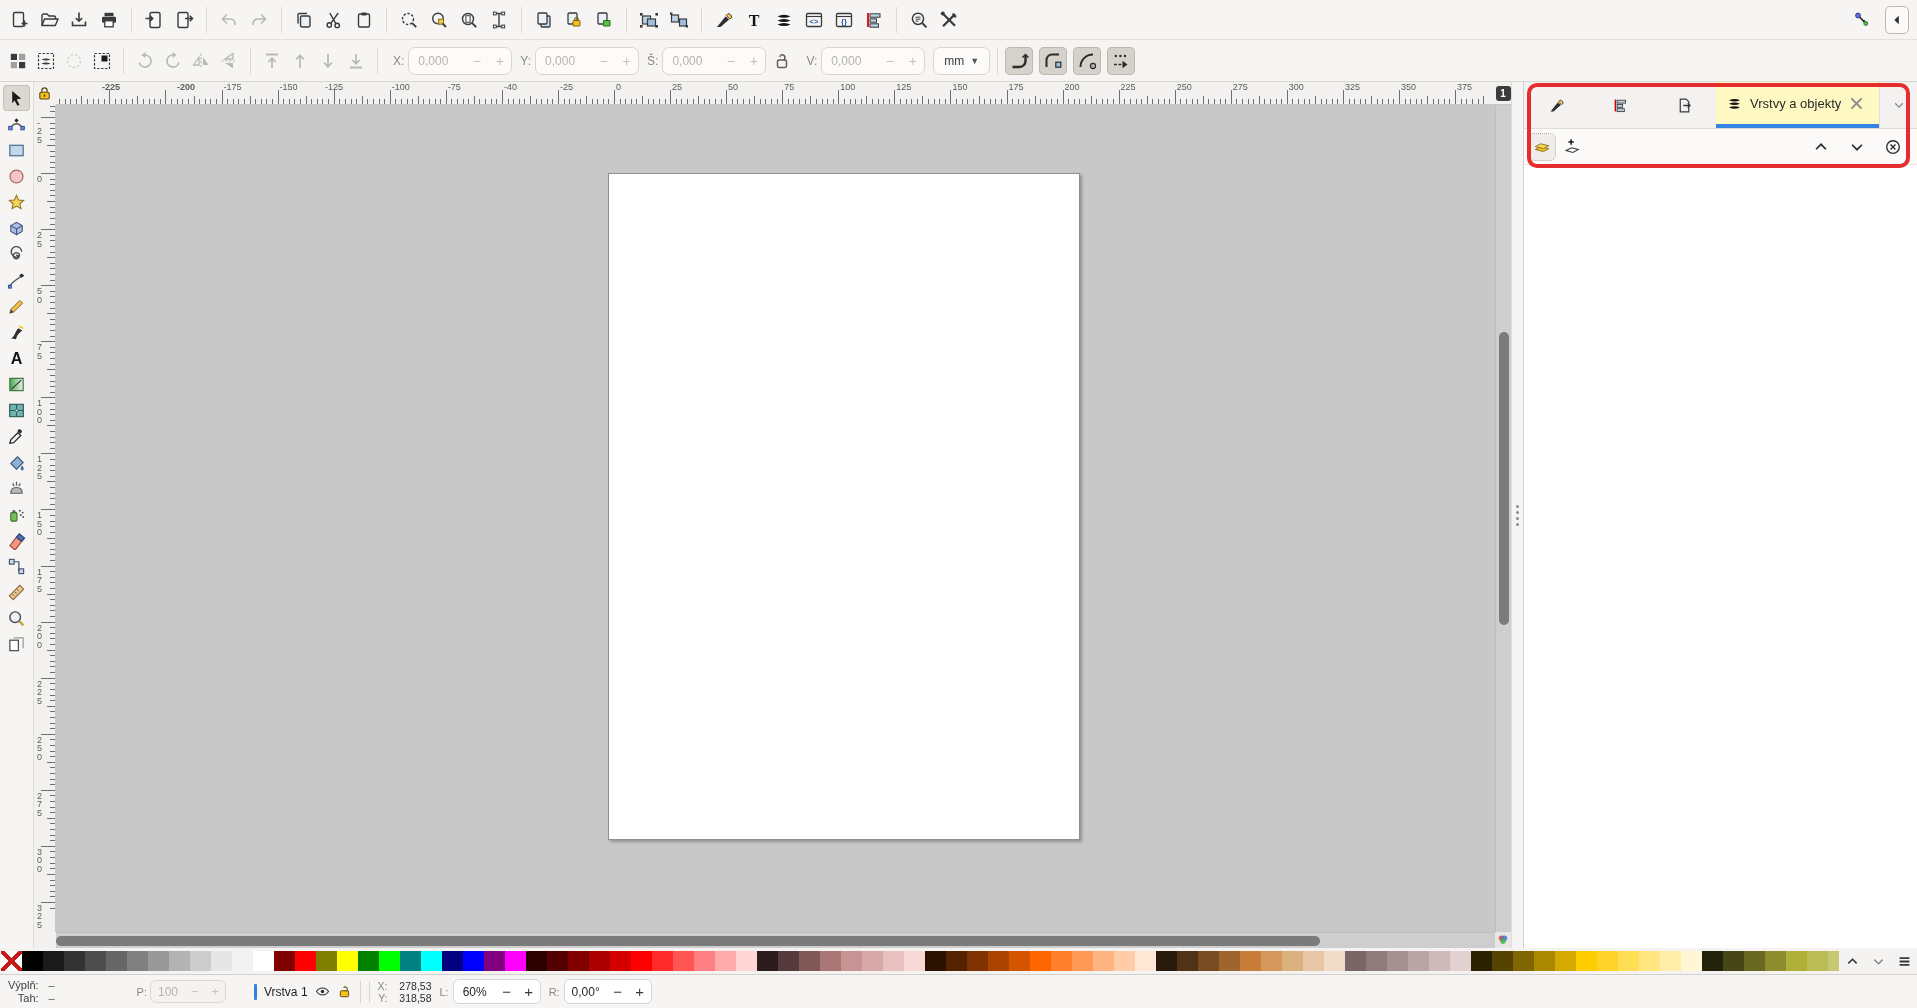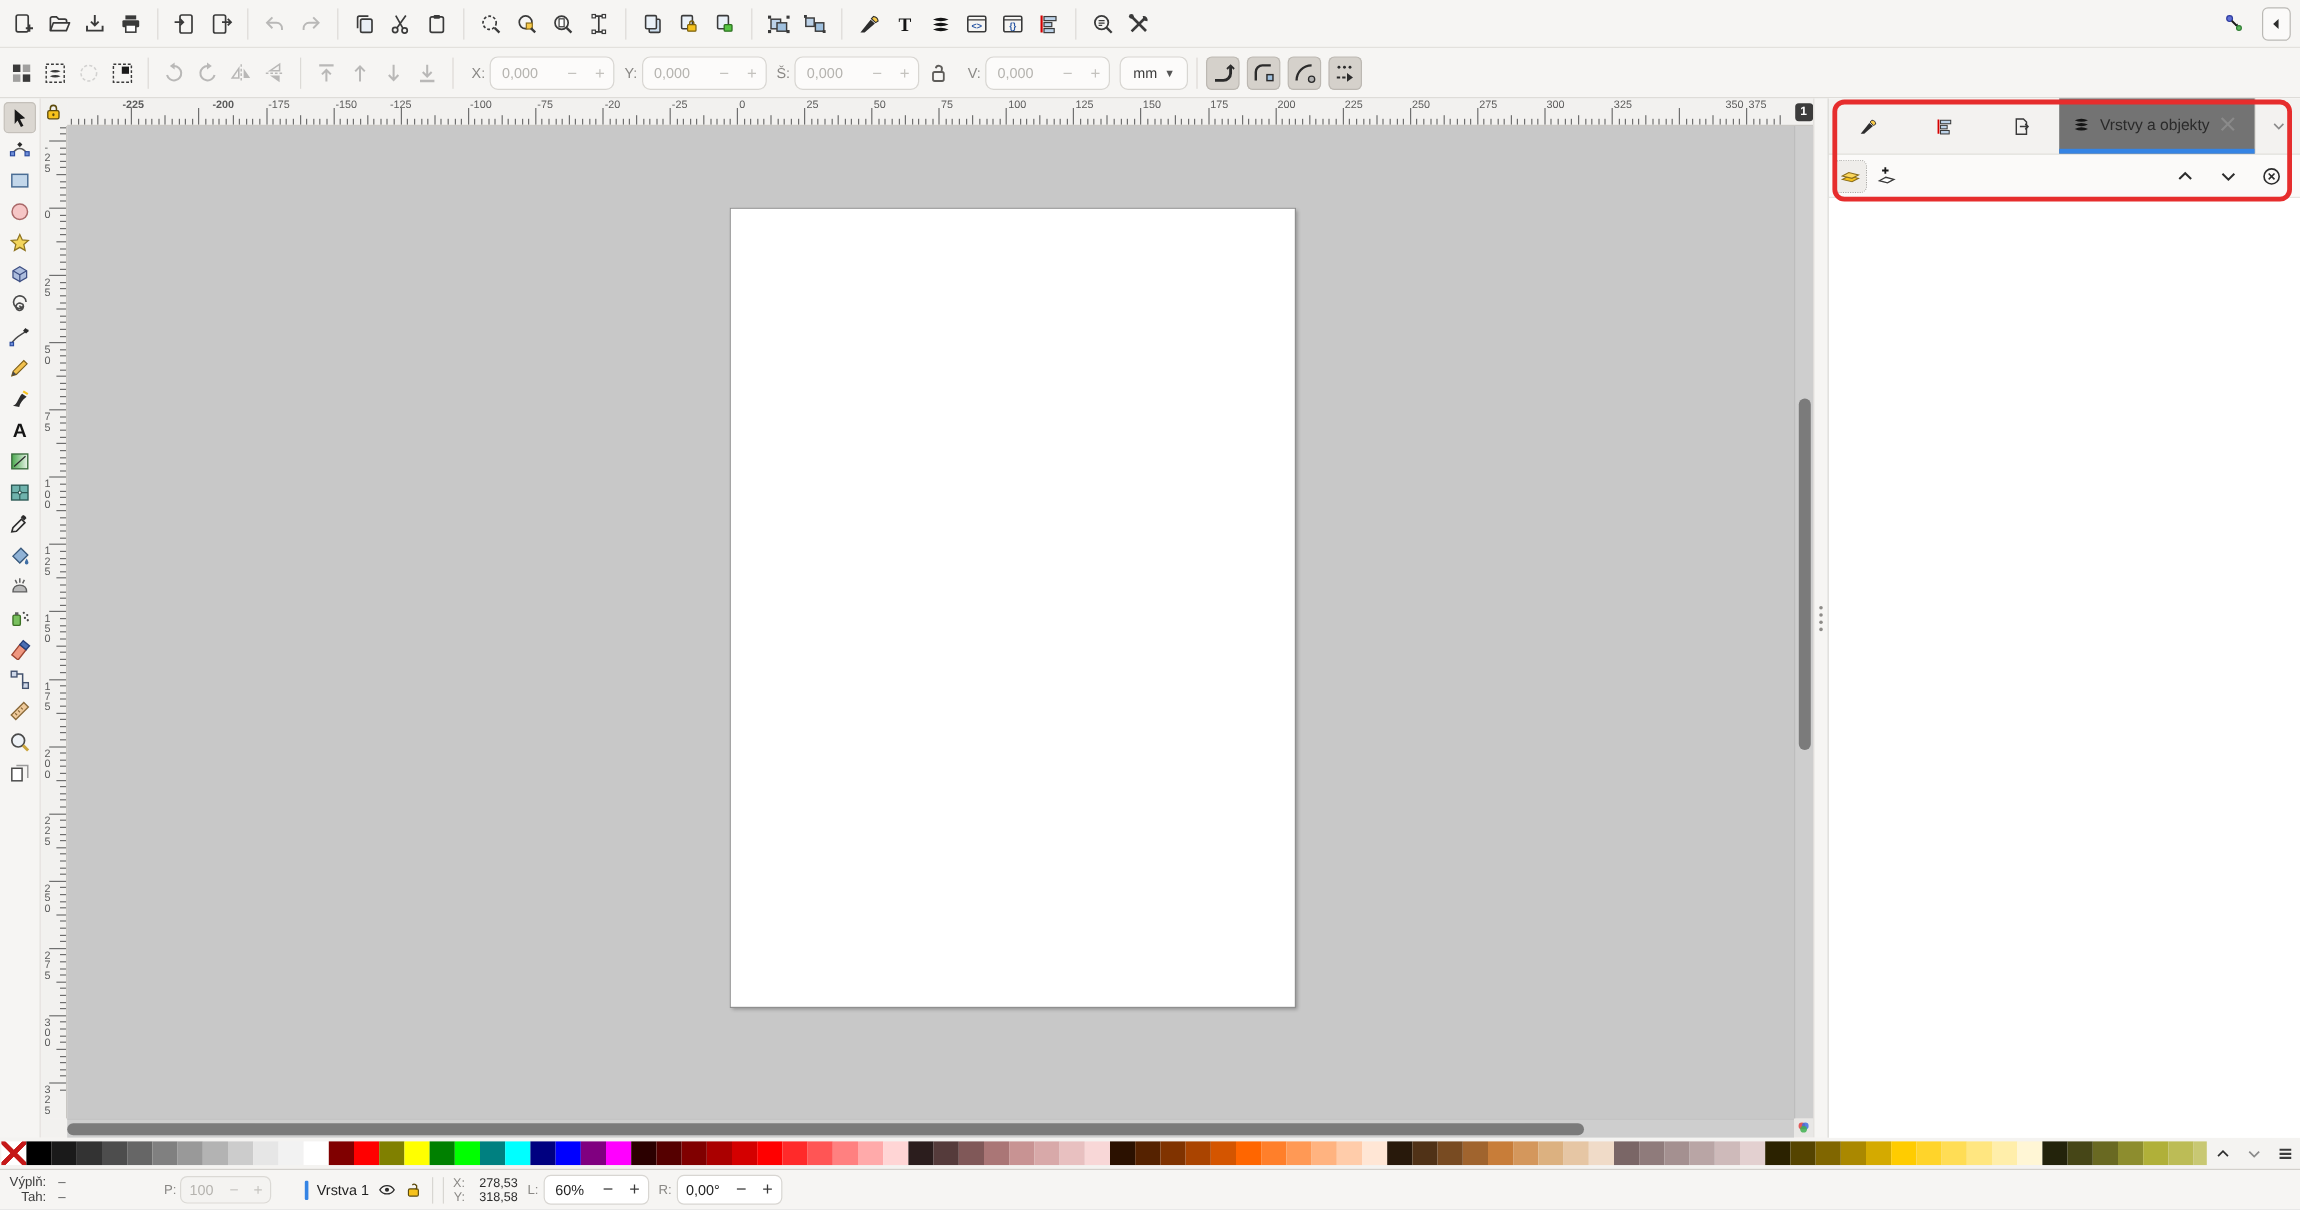--- a/index.html
+++ b/index.html
@@ -62,21 +62,21 @@
 
   .gutter { width:12px; background:#f6f5f3; border-left:1px solid #e0deda; display:flex; flex-direction:column; justify-content:center; align-items:center; gap:3px; flex:none; }
   .gutter i { width:3px; height:3px; border-radius:50%; background:#8d8b88; }
 
   
   .panel { width:394px; background:#fff; border-left:1px solid #d3d1cd; position:relative; flex:none; display:flex; flex-direction:column; }
   .annotation { position:absolute; left:3px; top:1px; width:383px; height:85px; border:4px solid #e62d2d; border-radius:10px; z-index:9; pointer-events:none; }
   .ptabs { height:47px; background:#f3f2f0; border-bottom:1px solid #dedcd8; display:flex; align-items:stretch; }
   .ptab { width:64px; display:flex; align-items:center; justify-content:center; }
   .ptab .ic svg, .ptab-active .ic svg { width:17px; height:17px; }
-  .ptab-active { flex:1; display:flex; align-items:center; gap:7px; padding:0 10px; background:#737373; border-bottom:4px solid #3584e4; }
+  .ptab-active { flex:1; display:flex; align-items:center; gap:7px; padding:0 10px; background:#fef9c3; border-bottom:4px solid #3584e4; }
   .ptab-active .lbl { font-size:13px; color:#2a2a2a; white-space:nowrap; }
   .ptab-menu { width:38px; border-left:1px solid #e2e0dc; display:flex; align-items:center; justify-content:center; }
   .ptab-menu svg { width:14px; height:14px; }
   .ptoolbar { height:36px; background:#fbfaf9; border-bottom:1px solid #e7e5e1; display:flex; align-items:center; padding:0 5px; gap:4px; }
   .ptoolbar .tbtn { width:26px; height:26px; }
   .ptoolbar .tbtn .ic svg { width:18px; height:18px; }
   .ptoolbar .tbtn.pressed { background:#efedea; box-shadow:none; outline:1px dotted #a9a7a3; }
   .panel-body { flex:1; background:#fff; }
 
   
@@ -1038,37 +1038,37 @@
           <div class="tick" style="left: 1415.9px; bottom: 0px; width: 1px; height: 5px;"></div>
           <div class="tick" style="left: 1421.5px; bottom: 0px; width: 1px; height: 5px;"></div>
           <div class="tick" style="left: 1427.1px; bottom: 0px; width: 1px; height: 8px;"></div>
           <div class="hlab" style="left: 46px; font-weight: bold;">-225</div>
           <div class="hlab" style="left: 121px; font-weight: bold;">-200</div>
           <div class="hlab" style="left: 167.5px;">-175</div>
           <div class="hlab" style="left: 223.6px;">-150</div>
           <div class="hlab" style="left: 269px;">-125</div>
           <div class="hlab" style="left: 335.7px;">-100</div>
           <div class="hlab" style="left: 391.8px;">-75</div>
-          <div class="hlab" style="left: 447.9px;">-20</div>
+          <div class="hlab" style="left: 447.9px;">-40</div>
           <div class="hlab" style="left: 503.9px;">-25</div>
           <div class="hlab" style="left: 560px;">0</div>
           <div class="hlab" style="left: 616.1px;">25</div>
           <div class="hlab" style="left: 672.1px;">50</div>
           <div class="hlab" style="left: 728.2px;">75</div>
           <div class="hlab" style="left: 784.3px;">100</div>
           <div class="hlab" style="left: 840.3px;">125</div>
           <div class="hlab" style="left: 896.4px;">150</div>
           <div class="hlab" style="left: 952.5px;">175</div>
           <div class="hlab" style="left: 1008.6px;">200</div>
           <div class="hlab" style="left: 1064.6px;">225</div>
           <div class="hlab" style="left: 1120.7px;">250</div>
           <div class="hlab" style="left: 1176.8px;">275</div>
           <div class="hlab" style="left: 1232.8px;">300</div>
           <div class="hlab" style="left: 1288.9px;">325</div>
-          <div class="hlab" style="left: 1382px;">350</div>
+          <div class="hlab" style="left: 1345px;">350</div>
           <div class="hlab" style="left: 1401px;">375</div>
         </div>
       <div class="badgecell">
         <div class="page-badge">1</div>
       </div>
       <div class="vruler" id="vruler">
           <div class="tick" style="top: 0.7px; right: 0px; height: 1px; width: 5px;"></div>
           <div class="tick" style="top: 6.3px; right: 0px; height: 1px; width: 5px;"></div>
           <div class="tick" style="top: 11.9px; right: 0px; height: 1px; width: 14px;"></div>
           <div class="tick" style="top: 17.5px; right: 0px; height: 1px; width: 5px;"></div>

